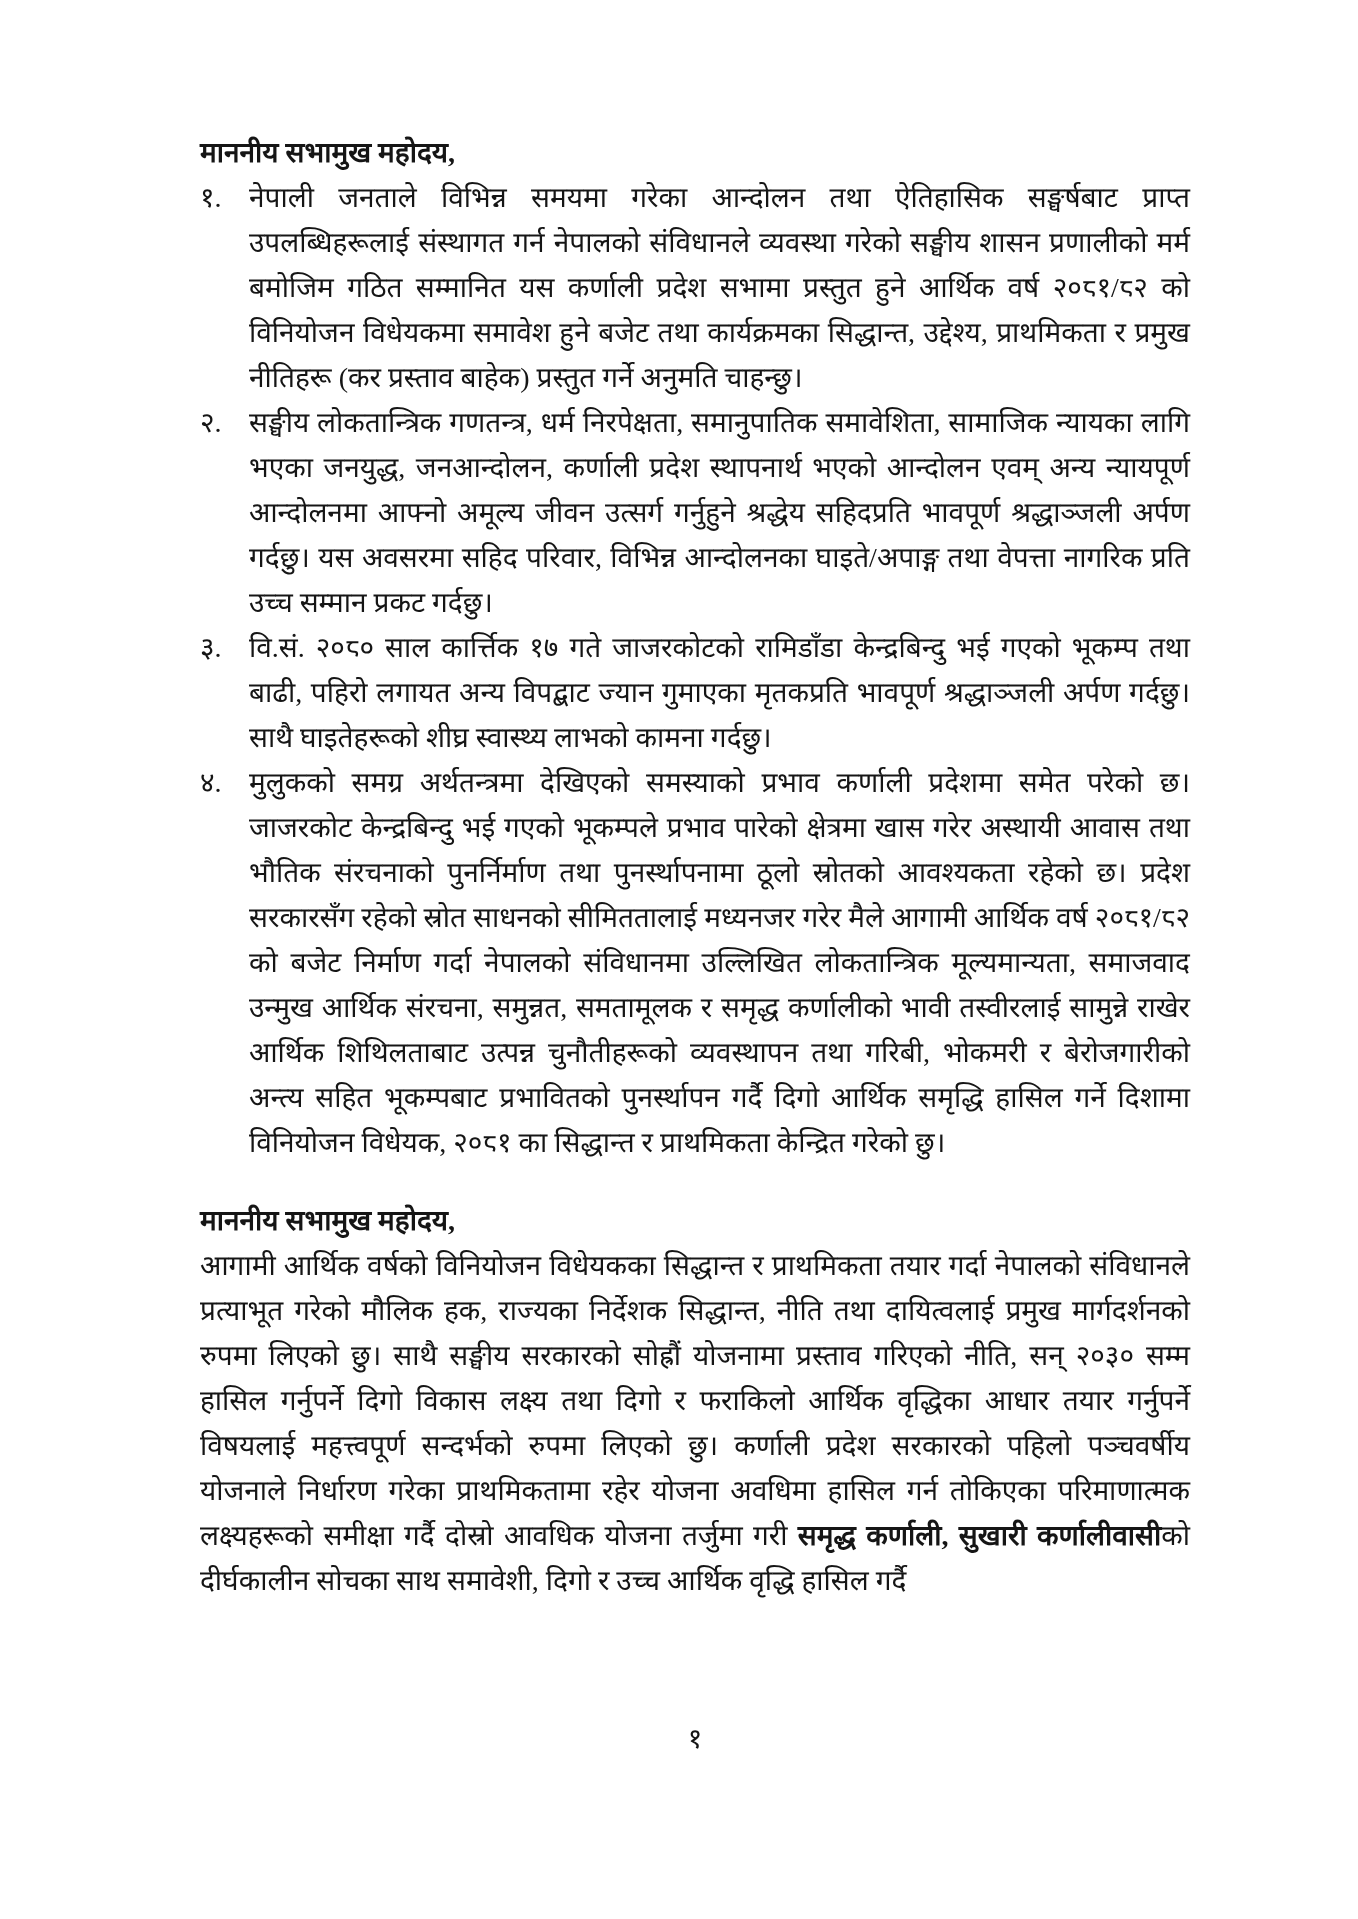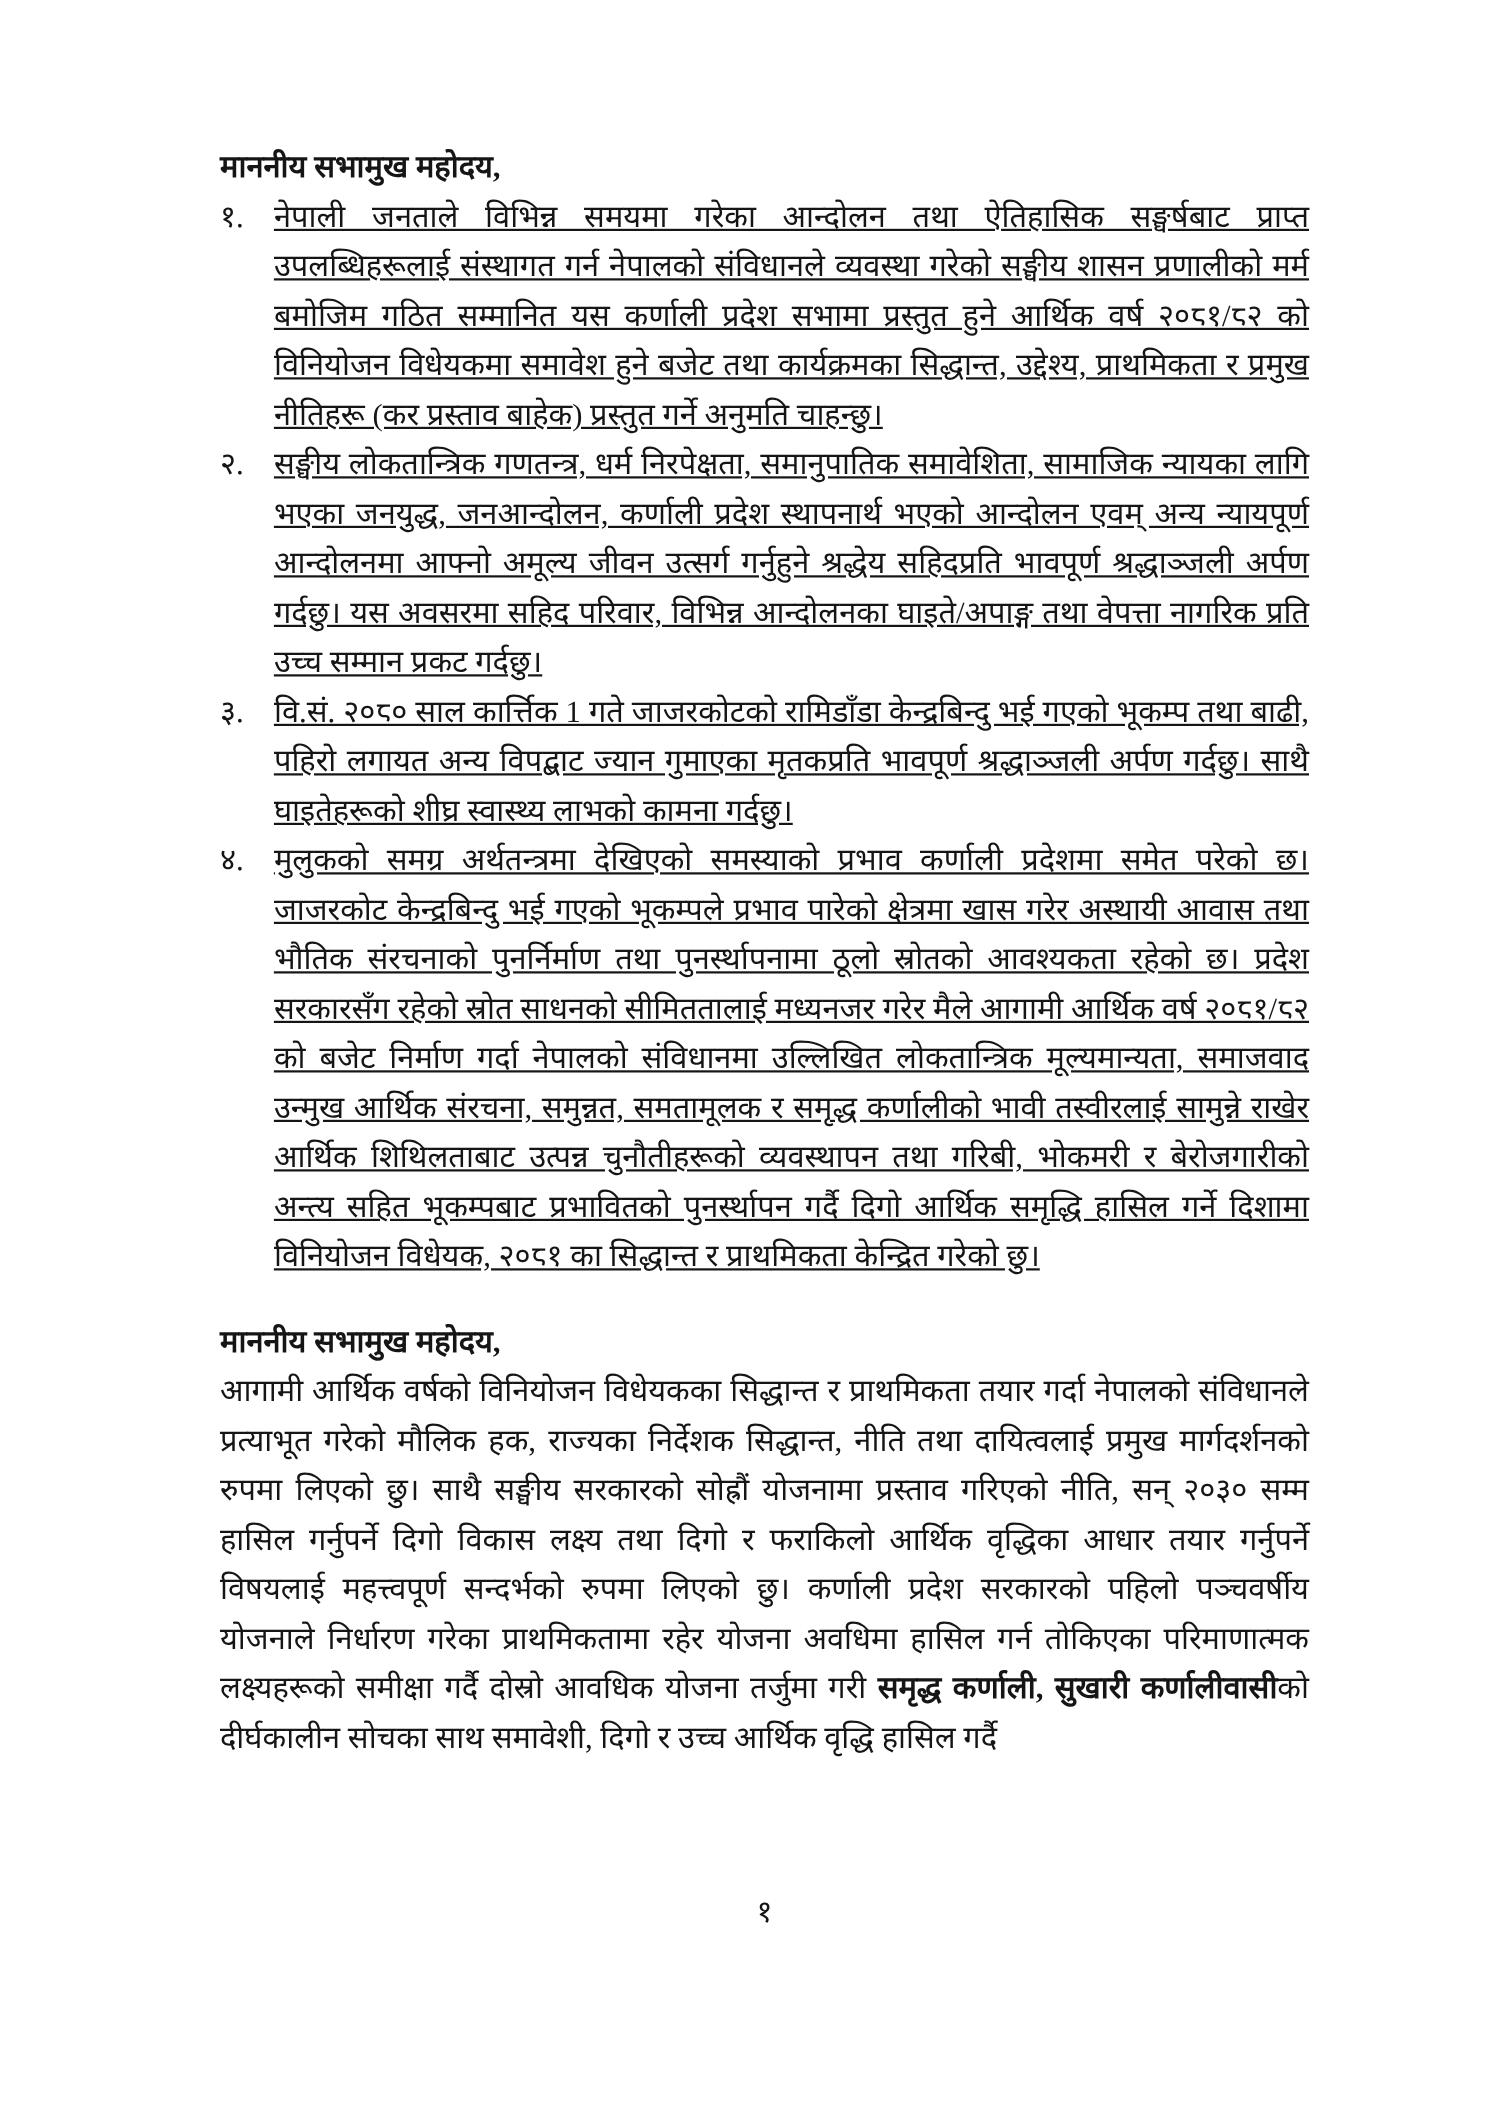--- a/index.html
+++ b/index.html
@@ -31,21 +31,20 @@
     display: flex;
     align-items: flex-start;
   }
   .item-number {
     width: 49px;
     flex: 0 0 49px;
   }
   .item-text {
     flex: 1 1 auto;
     text-align: justify;
-    text-decoration: underline;
   }
   .closing-paragraph {
     text-align: justify;
   }
   .closing-paragraph b {
     font-weight: bold;
     margin-top: 24px;
   }
   .page-number {
     position: absolute;
@@ -68,21 +67,21 @@
       <div class="item-text">नेपाली जनताले विभिन्न समयमा गरेका आन्दोलन तथा ऐतिहासिक सङ्घर्षबाट प्राप्त उपलब्धिहरूलाई संस्थागत गर्न नेपालको संविधानले व्यवस्था गरेको सङ्घीय शासन प्रणालीको मर्म बमोजिम गठित सम्मानित यस कर्णाली प्रदेश सभामा प्रस्तुत हुने आर्थिक वर्ष २०८१/८२ को विनियोजन विधेयकमा समावेश हुने बजेट तथा कार्यक्रमका सिद्धान्त, उद्देश्य, प्राथमिकता र प्रमुख नीतिहरू (कर प्रस्ताव बाहेक) प्रस्तुत गर्ने अनुमति चाहन्छु।</div>
     </div>
 
     <div class="numbered-item">
       <div class="item-number">२.</div>
       <div class="item-text">सङ्घीय लोकतान्त्रिक गणतन्त्र, धर्म निरपेक्षता, समानुपातिक समावेशिता, सामाजिक न्यायका लागि भएका जनयुद्ध, जनआन्दोलन, कर्णाली प्रदेश स्थापनार्थ भएको आन्दोलन एवम् अन्य न्यायपूर्ण आन्दोलनमा आफ्नो अमूल्य जीवन उत्सर्ग गर्नुहुने श्रद्धेय सहिदप्रति भावपूर्ण श्रद्धाञ्जली अर्पण गर्दछु। यस अवसरमा सहिद परिवार, विभिन्न आन्दोलनका घाइते/अपाङ्ग तथा वेपत्ता नागरिक प्रति उच्च सम्मान प्रकट गर्दछु।</div>
     </div>
 
     <div class="numbered-item">
       <div class="item-number">३.</div>
-      <div class="item-text">वि.सं. २०८० साल कार्त्तिक 1 गते जाजरकोटको रामिडाँडा केन्द्रबिन्दु भई गएको भूकम्प तथा बाढी, पहिरो लगायत अन्य विपद्बाट ज्यान गुमाएका मृतकप्रति भावपूर्ण श्रद्धाञ्जली अर्पण गर्दछु। साथै घाइतेहरूको शीघ्र स्वास्थ्य लाभको कामना गर्दछु।</div>
+      <div class="item-text">वि.सं. २०८० साल कार्त्तिक १७ गते जाजरकोटको रामिडाँडा केन्द्रबिन्दु भई गएको भूकम्प तथा बाढी, पहिरो लगायत अन्य विपद्बाट ज्यान गुमाएका मृतकप्रति भावपूर्ण श्रद्धाञ्जली अर्पण गर्दछु। साथै घाइतेहरूको शीघ्र स्वास्थ्य लाभको कामना गर्दछु।</div>
     </div>
 
     <div class="numbered-item">
       <div class="item-number">४.</div>
       <div class="item-text">मुलुकको समग्र अर्थतन्त्रमा देखिएको समस्याको प्रभाव कर्णाली प्रदेशमा समेत परेको छ। जाजरकोट केन्द्रबिन्दु भई गएको भूकम्पले प्रभाव पारेको क्षेत्रमा खास गरेर अस्थायी आवास तथा भौतिक संरचनाको पुनर्निर्माण तथा पुनर्स्थापनामा ठूलो स्रोतको आवश्यकता रहेको छ। प्रदेश सरकारसँग रहेको स्रोत साधनको सीमिततालाई मध्यनजर गरेर मैले आगामी आर्थिक वर्ष २०८१/८२ को बजेट निर्माण गर्दा नेपालको संविधानमा उल्लिखित लोकतान्त्रिक मूल्यमान्यता, समाजवाद उन्मुख आर्थिक संरचना, समुन्नत, समतामूलक र समृद्ध कर्णालीको भावी तस्वीरलाई सामुन्ने राखेर आर्थिक शिथिलताबाट उत्पन्न चुनौतीहरूको व्यवस्थापन तथा गरिबी, भोकमरी र बेरोजगारीको अन्त्य सहित भूकम्पबाट प्रभावितको पुनर्स्थापन गर्दै दिगो आर्थिक समृद्धि हासिल गर्ने दिशामा विनियोजन विधेयक, २०८१ का सिद्धान्त र प्राथमिकता केन्द्रित गरेको छु।</div>
     </div>
 
     <div class="heading second">माननीय सभामुख महोदय,</div>
 
     <div class="closing-paragraph"><span>आगामी आर्थिक वर्षको विनियोजन विधेयकका सिद्धान्त र प्राथमिकता तयार गर्दा नेपालको संविधानले प्रत्याभूत गरेको मौलिक हक, राज्यका निर्देशक सिद्धान्त, नीति तथा दायित्वलाई प्रमुख मार्गदर्शनको रुपमा लिएको छु।  साथै सङ्घीय सरकारको सोह्रौं योजनामा प्रस्ताव गरिएको नीति, सन् २०३० सम्म हासिल गर्नुपर्ने दिगो विकास लक्ष्य तथा दिगो र फराकिलो आर्थिक वृद्धिका आधार तयार गर्नुपर्ने विषयलाई महत्त्वपूर्ण सन्दर्भको रुपमा लिएको छु।  कर्णाली प्रदेश सरकारको पहिलो पञ्चवर्षीय योजनाले निर्धारण गरेका प्राथमिकतामा रहेर योजना अवधिमा हासिल गर्न तोकिएका परिमाणात्मक लक्ष्यहरूको समीक्षा गर्दै दोस्रो आवधिक योजना तर्जुमा गरी </span><b>समृद्ध कर्णाली, सुखारी कर्णालीवासी</b><span>को दीर्घकालीन सोचका साथ समावेशी, दिगो र उच्च आर्थिक वृद्धि हासिल गर्दै</span></div>

